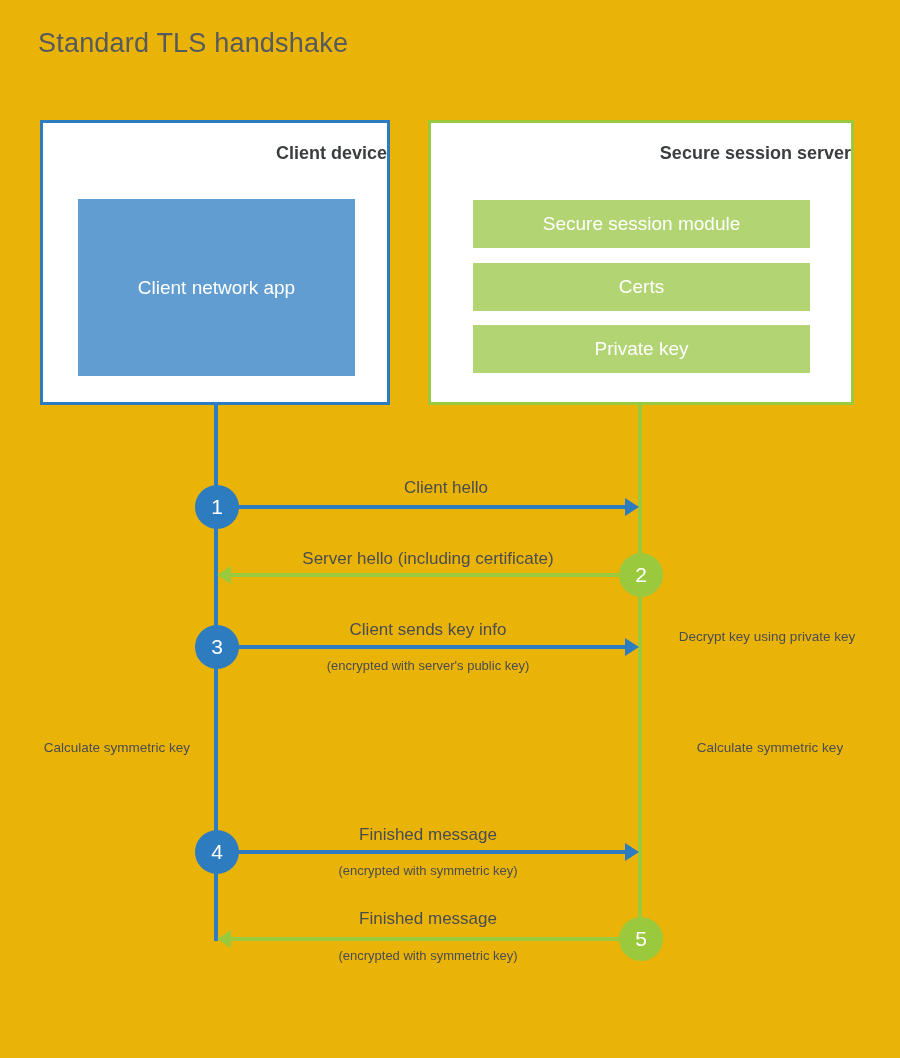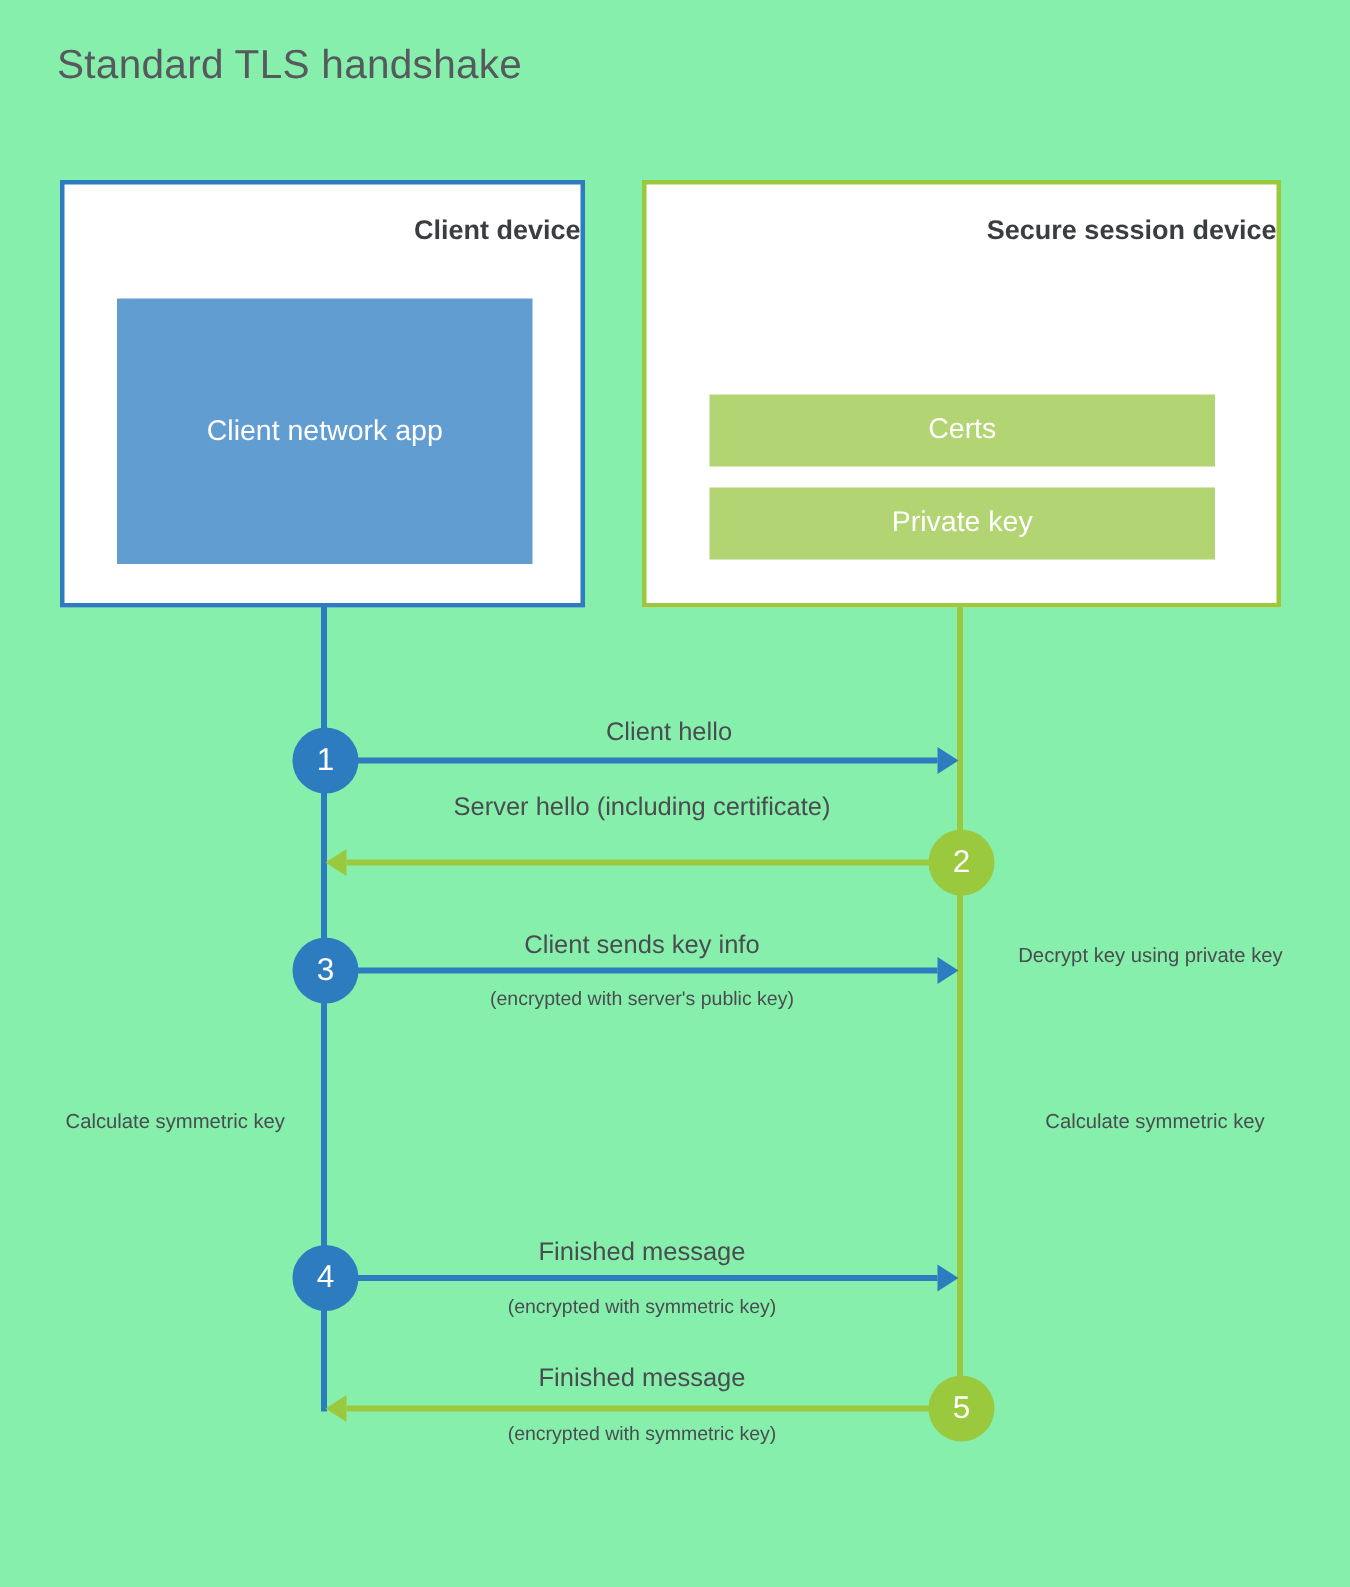--- a/index.html
+++ b/index.html
@@ -9,21 +9,21 @@
     background: #ffffff;
   }
   body {
     font-family: "Liberation Sans", sans-serif;
     -webkit-font-smoothing: antialiased;
   }
   #canvas {
     position: relative;
     width: 900px;
     height: 1058px;
-    background: #86efac;
+    background: #eab308;
     overflow: hidden;
   }
 
   
   .title {
     position: absolute;
     left: 38px;
     top: 28px;
     font-size: 27px;
     font-weight: 300;
@@ -185,35 +185,36 @@
 
   <div class="title">Standard TLS handshake</div>
 
   <div class="party-box client">
     <div class="party-title">Client device</div>
   </div>
 
   <div class="client-app">Client network app</div>
 
   <div class="party-box server">
-    <div class="party-title">Secure session device</div>
+    <div class="party-title">Secure session server</div>
   </div>
 
+  <div class="server-bar b0">Secure session module</div>
   <div class="server-bar b1">Certs</div>
   <div class="server-bar b2">Private key</div>
 
   <div class="lifeline client-life"></div>
   <div class="lifeline server-life"></div>
 
   <div class="msg-label" style="left:234px; top:478px; width:424px;">Client hello</div>
   <div class="arrow-line blue" style="left:216px; top:505px; width:409px;"></div>
   <div class="arrow-head right blue" style="left:625px; top:498px;"></div>
   <div class="step-circle blue" style="left:195px; top:485px;">1</div>
 
-  <div class="msg-label" style="left:216px; top:528px; width:424px;">Server hello (including certificate)</div>
+  <div class="msg-label" style="left:216px; top:549px; width:424px;">Server hello (including certificate)</div>
   <div class="arrow-line green" style="left:231px; top:573px; width:409px;"></div>
   <div class="arrow-head left green" style="left:217px; top:566px;"></div>
   <div class="step-circle green" style="left:619px; top:553px;">2</div>
 
   <div class="msg-label" style="left:216px; top:620px; width:424px;">Client sends key info</div>
   <div class="arrow-line blue" style="left:216px; top:645px; width:409px;"></div>
   <div class="arrow-head right blue" style="left:625px; top:638px;"></div>
   <div class="msg-sub" style="left:216px; top:658px; width:424px;">(encrypted with server's public key)</div>
   <div class="step-circle blue" style="left:195px; top:625px;">3</div>
 

